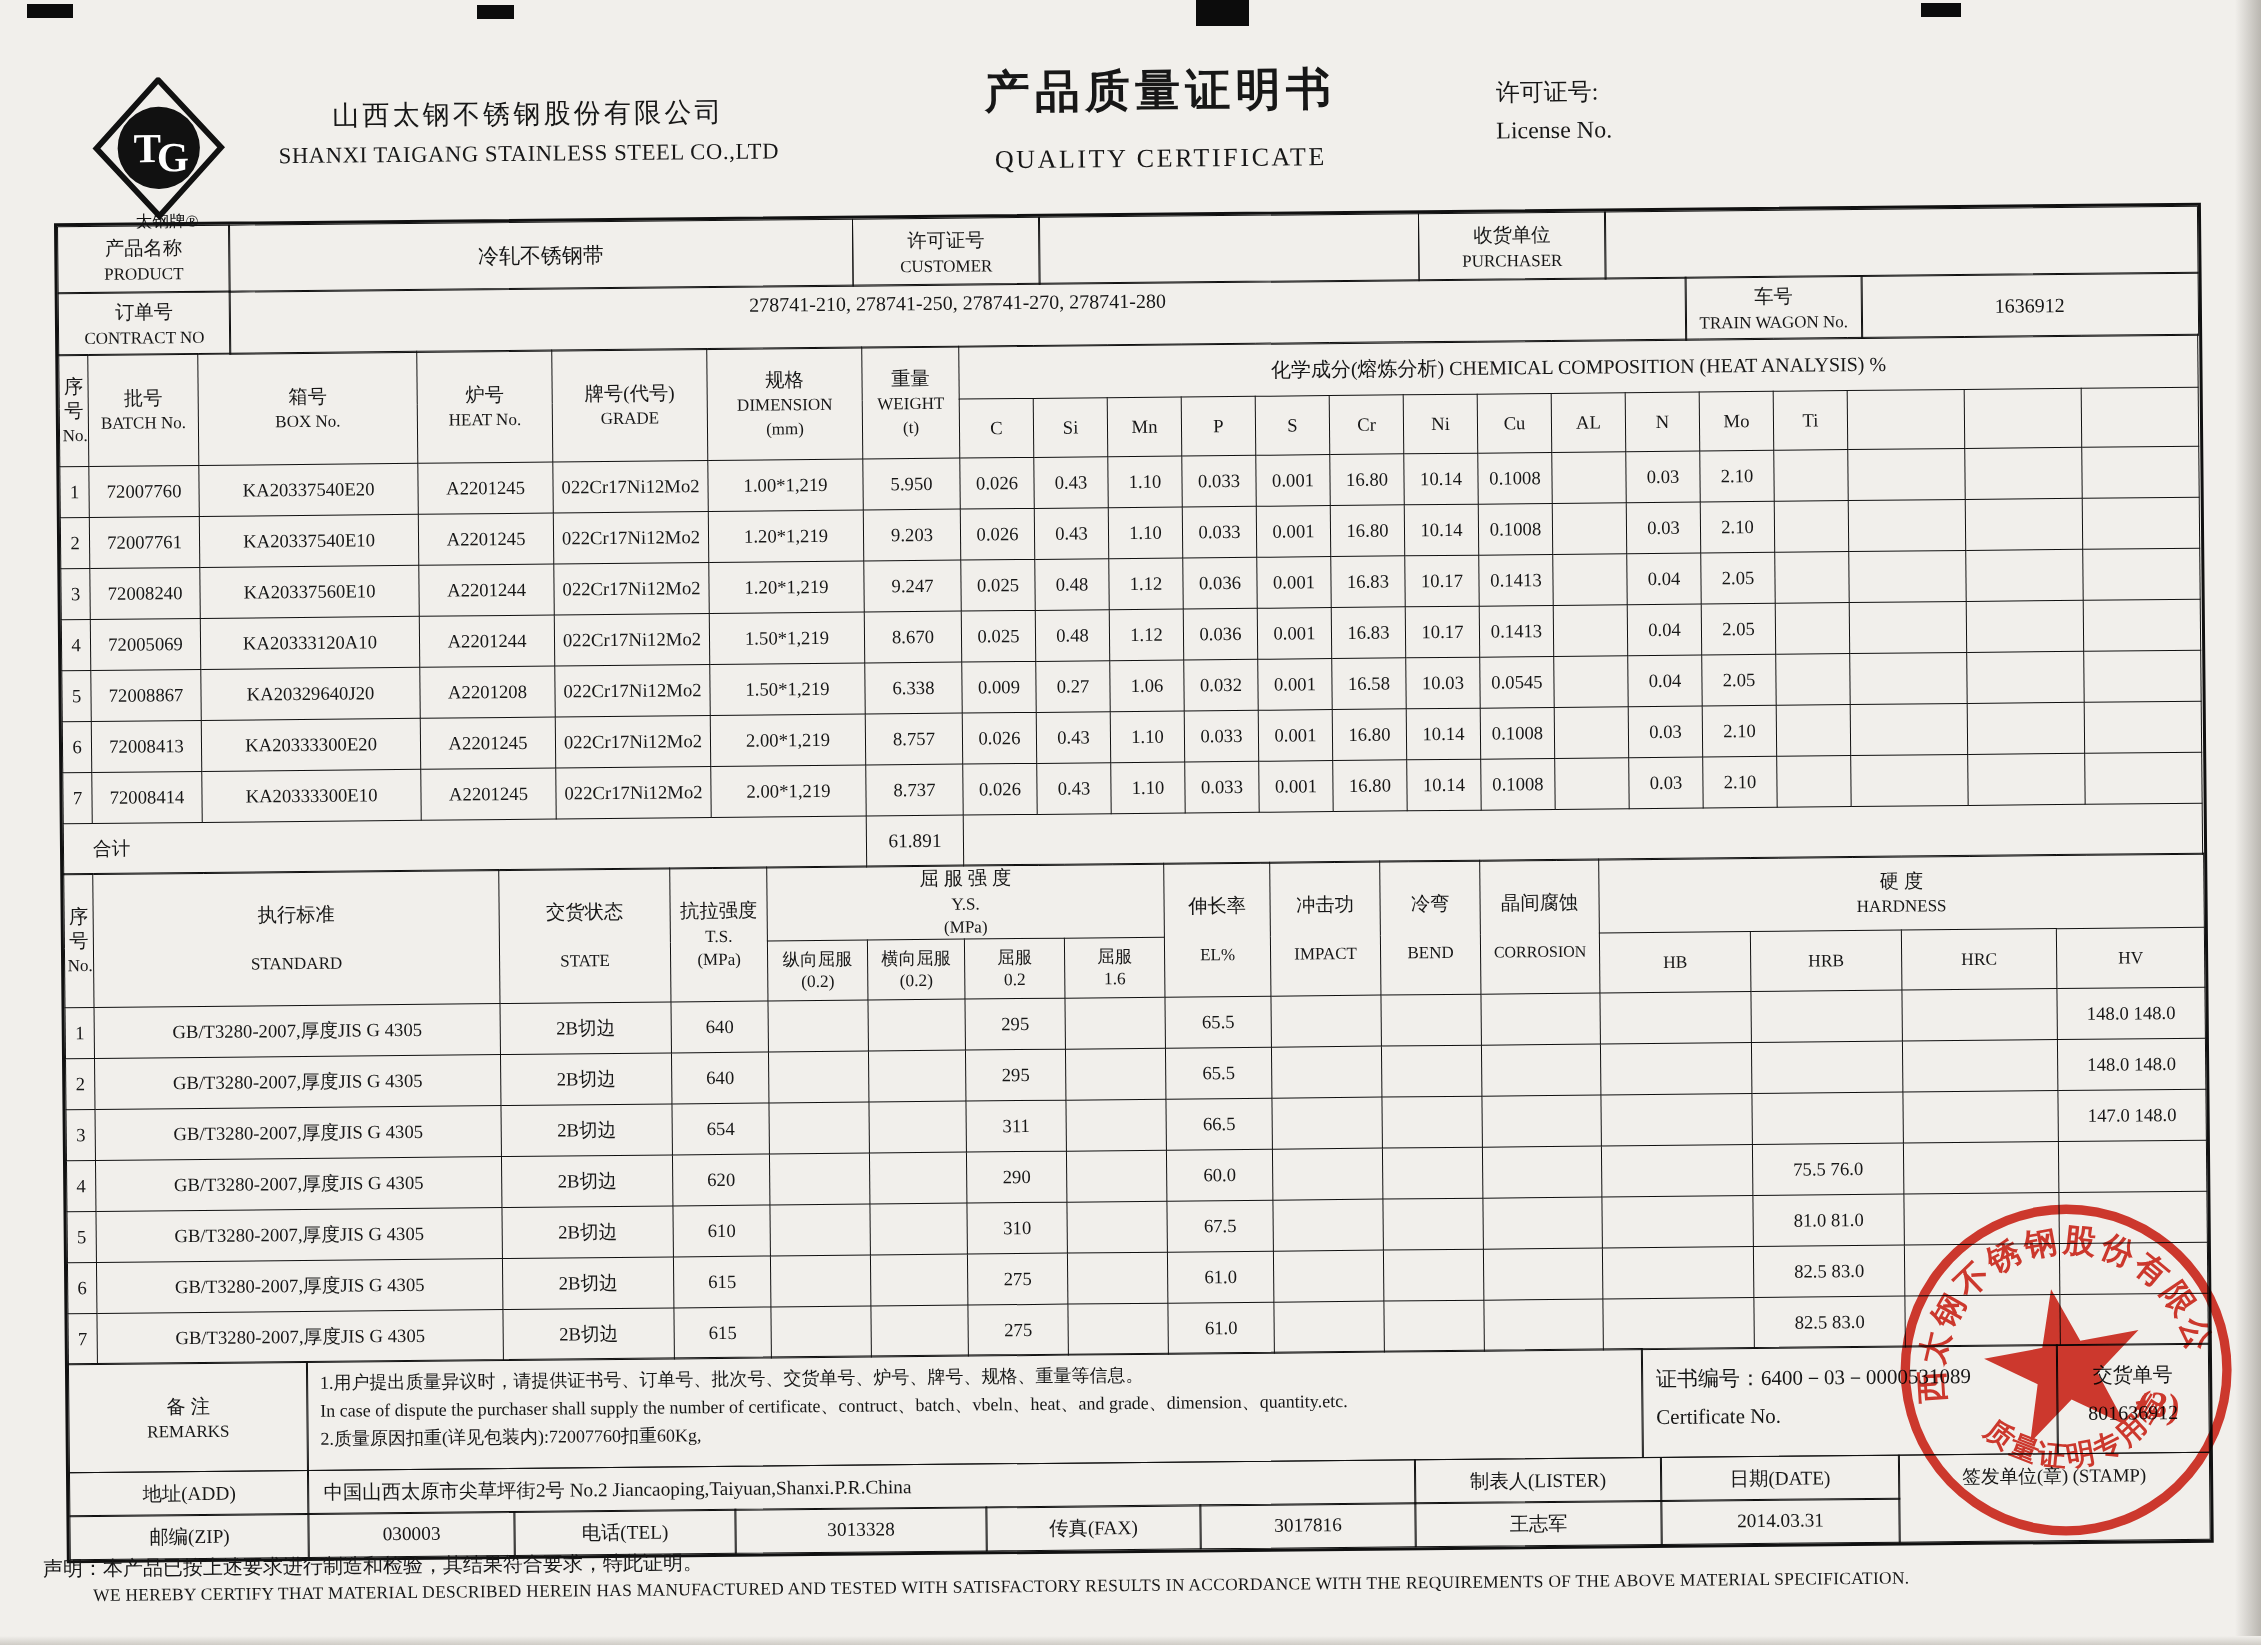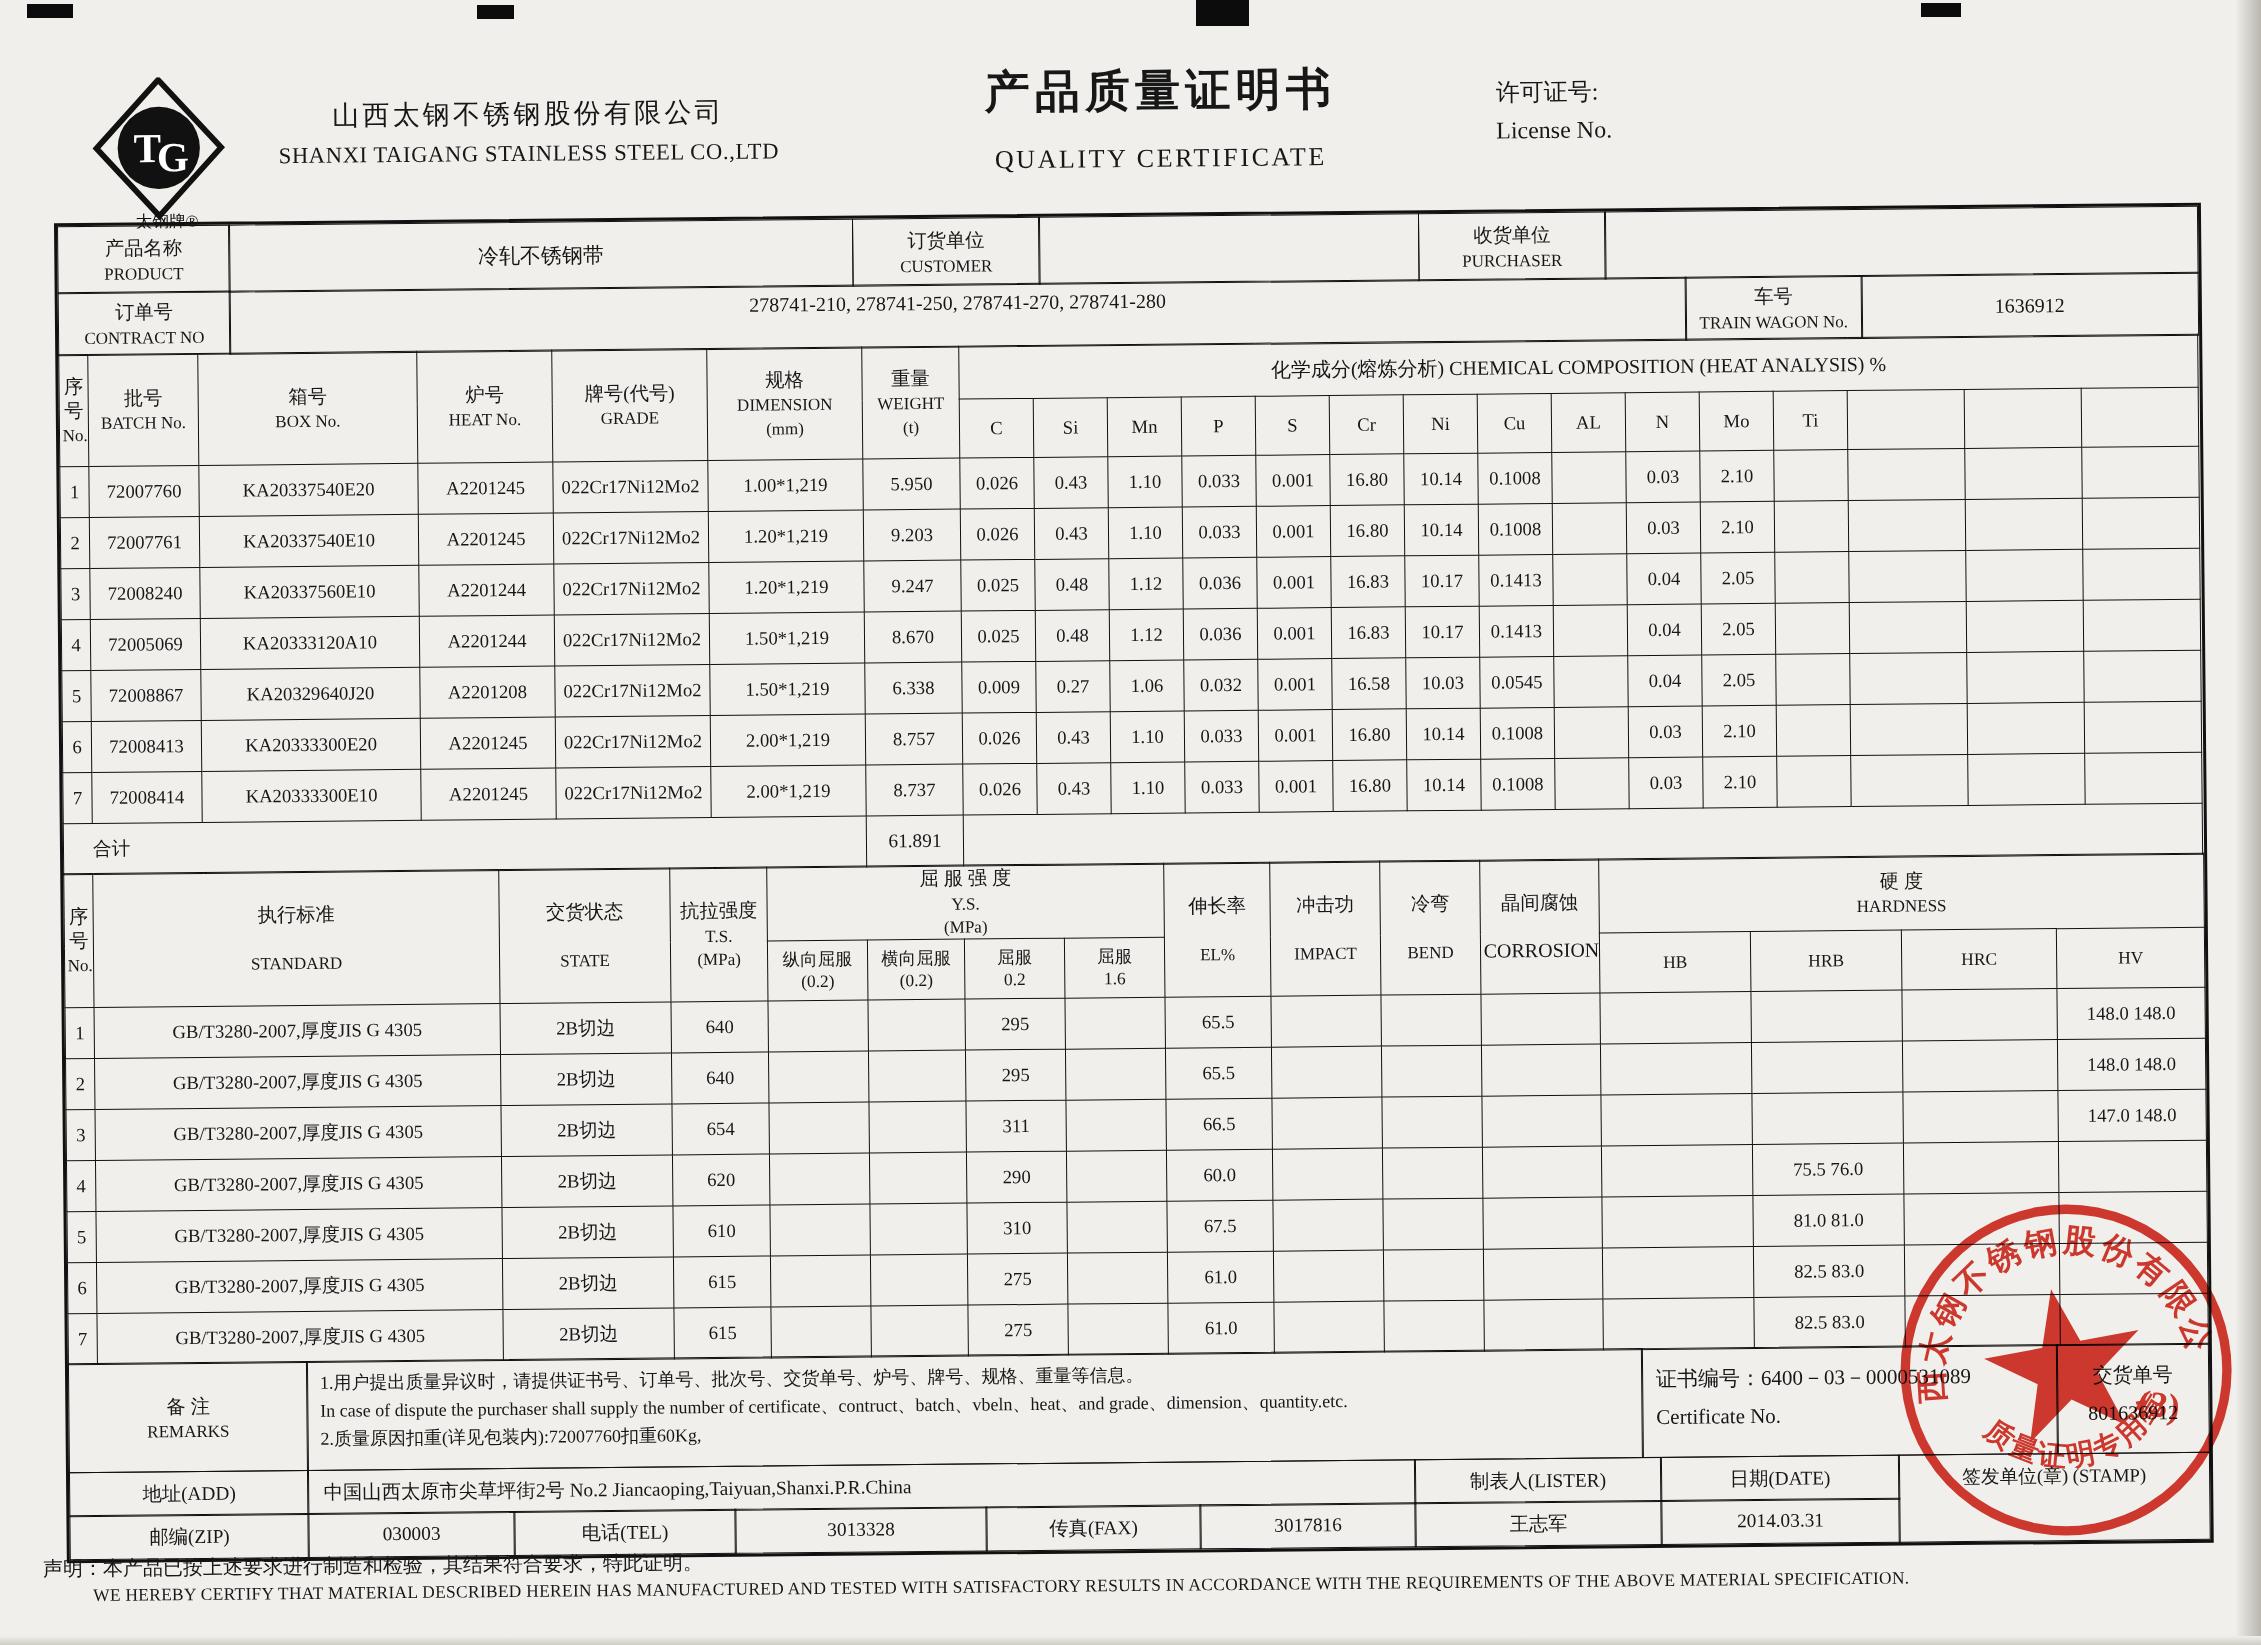--- a/index.html
+++ b/index.html
@@ -26,21 +26,21 @@
   #title-block .cn{font-size:45px;font-weight:bold;letter-spacing:5.2px;}
   #title-block .en{font-size:26px;margin-top:23px;letter-spacing:2.6px;}
   #license{left:1502px;top:77px;font-size:24px;line-height:1.6;}
   
   #tables{position:absolute;left:59px;top:213px;width:2147px;border:3.9px solid #111;box-sizing:border-box;background:transparent;}
   table.grid{border-collapse:collapse;table-layout:fixed;width:2139px;}
   table.grid td,table.grid th{border:1.9px solid #111;padding:0 2.6px;text-align:center;vertical-align:middle;
     font-weight:normal;font-size:18.7px;overflow:hidden;}
   .cn{font-size:19.3px;}
   .en{font-size:17px;}
-  .small{font-size:20px;}
+  .small{font-size:16px;}
   .frow{display:flex;}
   .frow+.frow{margin-top:-1.9px;}
   .fsec+.fsec{margin-top:-1.9px;}
   .fc{border:1.9px solid #111;box-sizing:border-box;display:flex;flex-direction:column;
       align-items:center;justify-content:center;text-align:center;}
   .fc+.fc{margin-left:-1.9px;}
   .vlabel .cn{font-size:19.3px;}
   .vlabel .en{font-size:17px;margin-top:2.6px;}
   #chem-table td{height:50px;}
   #chem-table .hdr td{height:auto;}
@@ -100,21 +100,21 @@
   <div id="tables">
 
     <div class="fsec">
       <div class="frow" style="height:68px;">
         <div class="fc vlabel" style="width:173px;">
           <span class="cn">产品名称</span>
           <span class="en">PRODUCT</span>
         </div>
         <div class="fc" style="width:627px;font-size:21px;">冷轧不锈钢带</div>
         <div class="fc vlabel" style="width:189px;">
-          <span class="cn">订货单位</span>
+          <span class="cn">许可证号</span>
           <span class="en">CUSTOMER</span>
         </div>
         <div class="fc" style="width:382px;"></div>
         <div class="fc vlabel" style="width:189px;">
           <span class="cn">收货单位</span>
           <span class="en">PURCHASER</span>
         </div>
         <div class="fc" style="width:595px;"></div>
       </div>
       <div class="frow" style="height:64px;">

